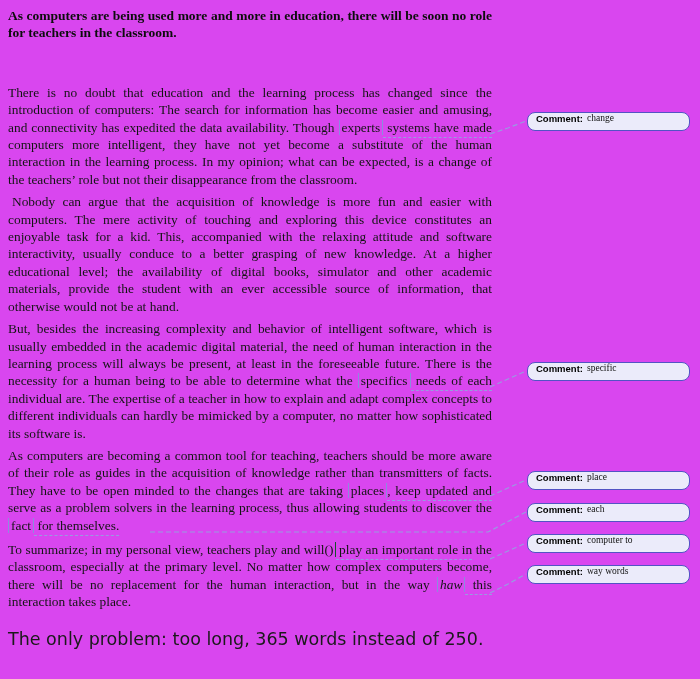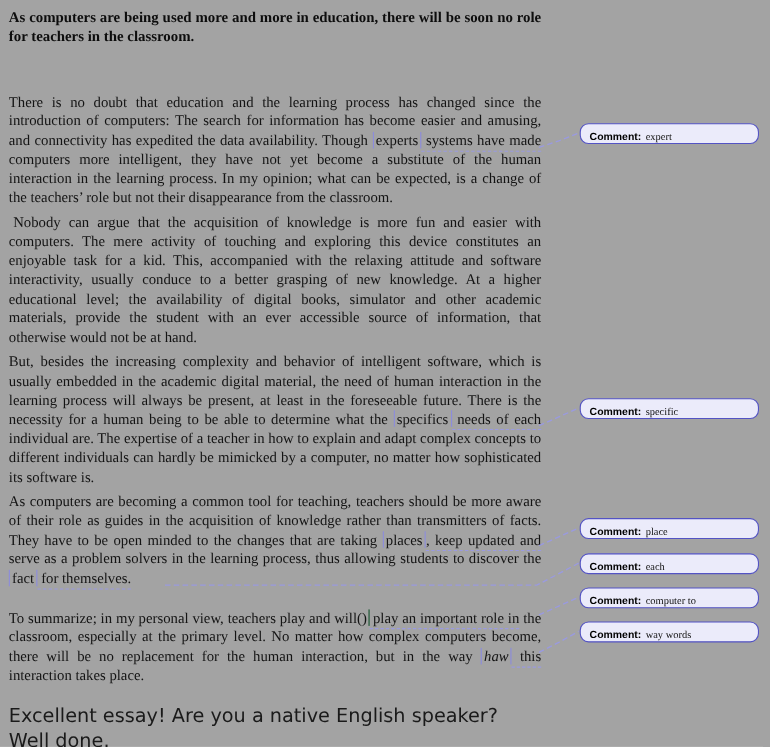--- a/index.html
+++ b/index.html
@@ -1,21 +1,21 @@
 <!DOCTYPE html>
 <html><head>
 <meta charset="utf-8">
 <style>
   * { box-sizing: border-box; margin: 0; padding: 0; }
   html, body { background: #ffffff; }
   .page {
     position: relative;
     width: 700px;
     height: 679px;
-    background: #a3a3a3;
+    background: #d946ef;
     overflow: hidden;
     font-family: "Liberation Serif", serif;
     color: #141414;
   }
   
   .doc {
     position: absolute;
     left: 8px;
     top: 0;
     width: 484px;
@@ -28,21 +28,21 @@
     text-align: justify;
     color: #0d0d0d;
   }
   .para {
     font-size: 13.4px;
     line-height: 17.4px;
     text-align: justify;
     margin: 0 0 5px 0;
   }
   .para.indent { text-indent: 4px; }
-  .para.last-extra { margin-bottom: 19px; }
+  .para.last-extra { margin-bottom: 7px; }
   .mark-both {
     border-left: 1px solid #8c8cdd;
     border-right: 1px solid #8c8cdd;
     padding: 0 2px;
   }
   .mark-right {
     border-right: 1px solid #14532d;
     padding-right: 1px;
   }
   .italic { font-style: italic; }
@@ -62,21 +62,21 @@
   
   .balloon {
     position: absolute;
     left: 527px;
     width: 163px;
     height: 19px;
     background: #ebebfa;
     border: 1.4px solid #5353c4;
     border-radius: 8px;
     display: flex;
-    align-items: flex-end;
+    align-items: flex-start;
     gap: 4px;
     padding: 0 8px;
     z-index: 2;
     white-space: nowrap;
     overflow: hidden;
   }
   .c-label {
     font-family: "Liberation Sans", sans-serif;
     font-weight: bold;
     font-size: 9.5px;
@@ -105,28 +105,27 @@
   <div class="doc">
     <p class="title">As computers are being used more and more in education, there will be soon no role for teachers in the classroom.</p>
     <div>
         <p class="para"><span>There is no doubt that education and the learning process has changed since the introduction of computers: The search for information has become easier and amusing, and connectivity has expedited the data availability. Though </span><span class="mark-both">experts</span><span class="leader-underline"> systems have made</span><span> computers more intelligent, they have not yet become a substitute of the human interaction in the learning process. In my opinion; what can be expected, is a change of the teachers’ role but not their disappearance from the classroom.</span></p>
         <p class="para indent"><span>Nobody can argue that the acquisition of knowledge is more fun and easier with computers. The mere activity of touching and exploring this device constitutes an enjoyable task for a kid. This, accompanied with the relaxing attitude and software interactivity, usually conduce to a better grasping of new knowledge. At a higher educational level; the availability of digital books, simulator and other academic materials, provide the student with an ever accessible source of information, that otherwise would not be at hand.</span></p>
         <p class="para"><span>But, besides the increasing complexity and behavior of intelligent software, which is usually embedded in the academic digital material, the need of human interaction in the learning process will always be present, at least in the foreseeable future. There is the necessity for a human being to be able to determine what the </span><span class="mark-both">specifics</span><span class="leader-underline"> needs of each</span><span> individual are. The expertise of a teacher in how to explain and adapt complex concepts to different individuals can hardly be mimicked by a computer, no matter how sophisticated its software is.</span></p>
         <p class="para last-extra"><span>As computers are becoming a common tool for teaching, teachers should be more aware of their role as guides in the acquisition of knowledge rather than transmitters of facts. They have to be open minded to the changes that are taking </span><span class="mark-both">places</span><span class="leader-underline">, keep updated and</span><span> serve as a problem solvers in the learning process, thus allowing students to discover the </span><span class="mark-both">fact</span><span class="leader-underline"> for themselves.</span></p>
         <p class="para"><span>To summarize; in my personal view, teachers play and </span><span class="mark-right">will()</span><span class="leader-underline"> play an important role in</span><span> the classroom, especially at the primary level. No matter how complex computers become, there will be no replacement for the human interaction, but in the way </span><span class="mark-both italic">haw</span><span class="leader-underline"> this</span><span> interaction takes place.</span></p>
       </div>
     <div class="note">
-      <div>Excellent essay! Are you a native English speaker? Well done.</div>
       <div>The only problem: too long, 365 words instead of 250.</div>
     </div>
   </div>
 
   <div class="balloon" style="top:112px">
     <span class="c-label">Comment:</span>
-    <span class="c-text">expert</span>
+    <span class="c-text">change</span>
   </div>
   <div class="balloon" style="top:362px">
     <span class="c-label">Comment:</span>
     <span class="c-text">specific</span>
   </div>
   <div class="balloon" style="top:471px">
     <span class="c-label">Comment:</span>
     <span class="c-text">place</span>
   </div>
   <div class="balloon" style="top:503px">

